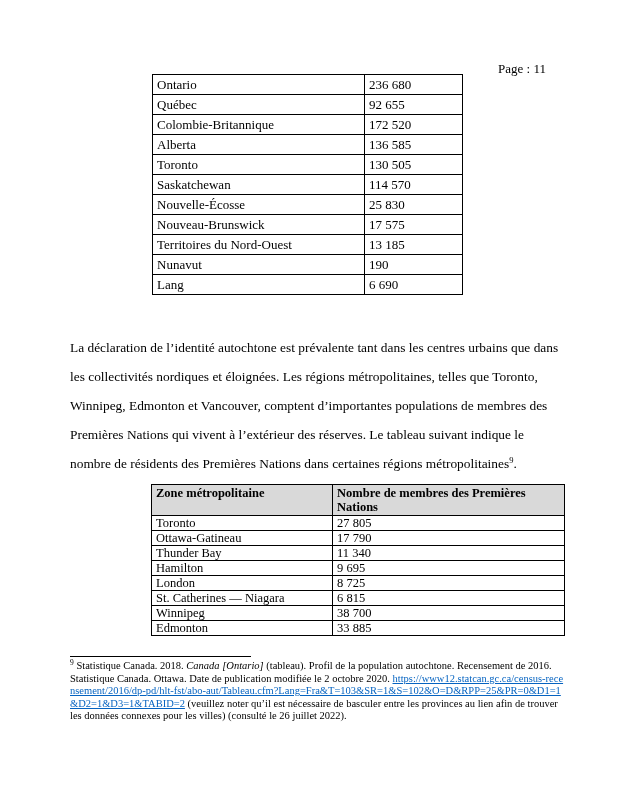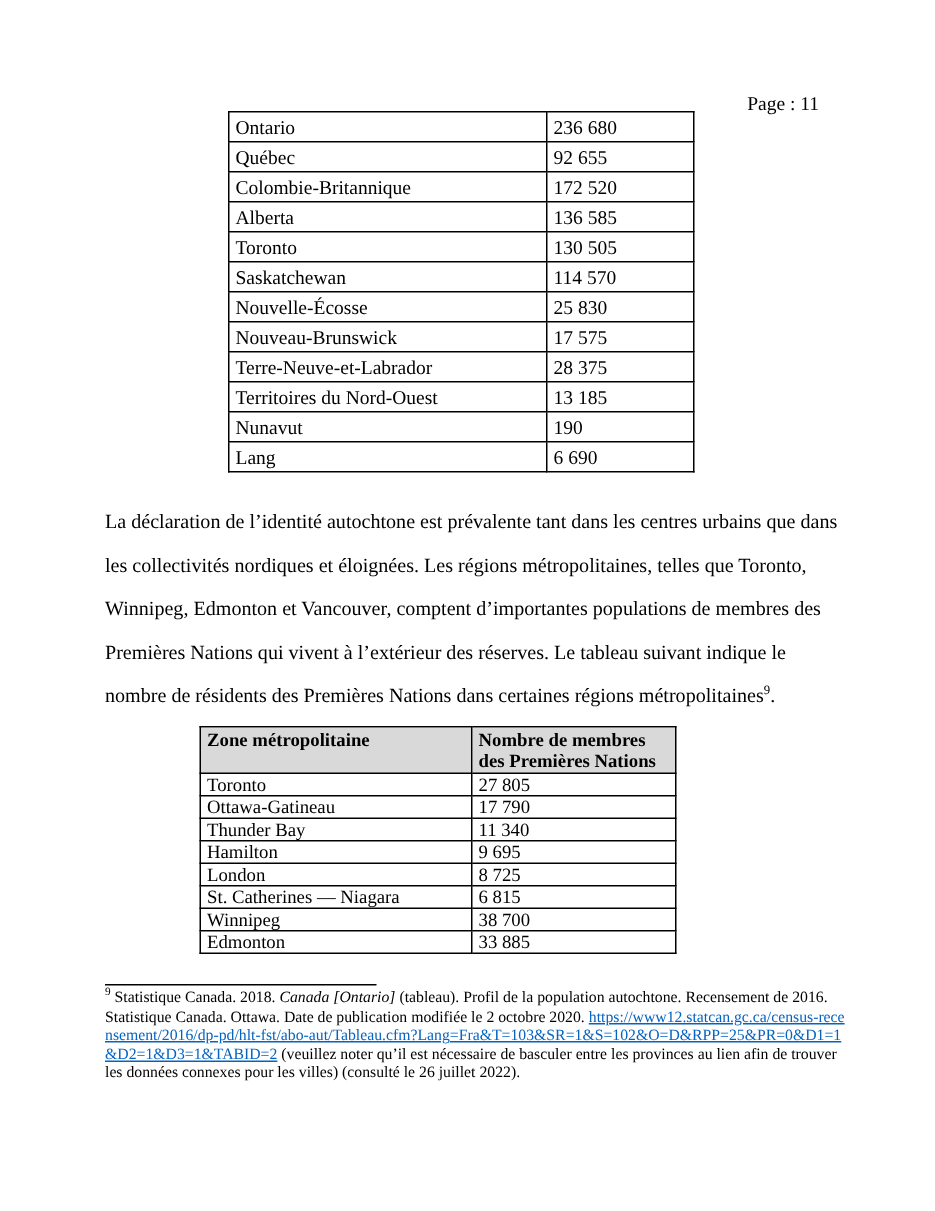--- a/index.html
+++ b/index.html
@@ -13,21 +13,21 @@
 
   .page-number { position: absolute; top: 31px; right: 77px; font-size: 13px; margin-top: 30px; }
 
   table { border-collapse: collapse; table-layout: fixed; }
   td, th { overflow: hidden; }
 
   .province-table { position: absolute; left: 152px; top: 74px; width: 311px; font-size: 13px; }
   .province-table td { border: 1px solid #000; padding: 1px 4px; height: 17px; line-height: 16px; vertical-align: middle; }
   .province-table col.c1 { width: 212px; }
 
-  .metro-table { position: absolute; left: 133px; top: 484px; width: 318px; font-size: 12.5px; }
+  .metro-table { position: absolute; left: 151px; top: 484px; width: 414px; font-size: 12.5px; }
   .metro-table th {
     border: 1px solid #000;
     background: var(--header-bg, #d9d9d9);
     text-align: left; font-weight: bold; font-size: 12.5px;
     padding: 1px 4px; line-height: 14px; vertical-align: top;
   }
   .metro-table td { border: 1px solid #000; padding: 0 4px; height: 14px; line-height: 13px; vertical-align: middle; }
   .metro-table col.c1 { width: 181px; }
 
   .body-paragraph { position: absolute; left: 70px; top: 334px; width: 497px; font-size: 13.4px; line-height: 28.9px; margin: 0; }
@@ -75,24 +75,20 @@
           <td>Saskatchewan</td>
           <td>114 570</td>
         </tr>
         <tr>
           <td>Nouvelle-Écosse</td>
           <td>25 830</td>
         </tr>
         <tr>
           <td>Nouveau-Brunswick</td>
           <td>17 575</td>
-        </tr>
-        <tr>
-          <td>Terre-Neuve-et-Labrador</td>
-          <td>28 375</td>
         </tr>
         <tr>
           <td>Territoires du Nord-Ouest</td>
           <td>13 185</td>
         </tr>
         <tr>
           <td>Nunavut</td>
           <td>190</td>
         </tr>
         <tr>

